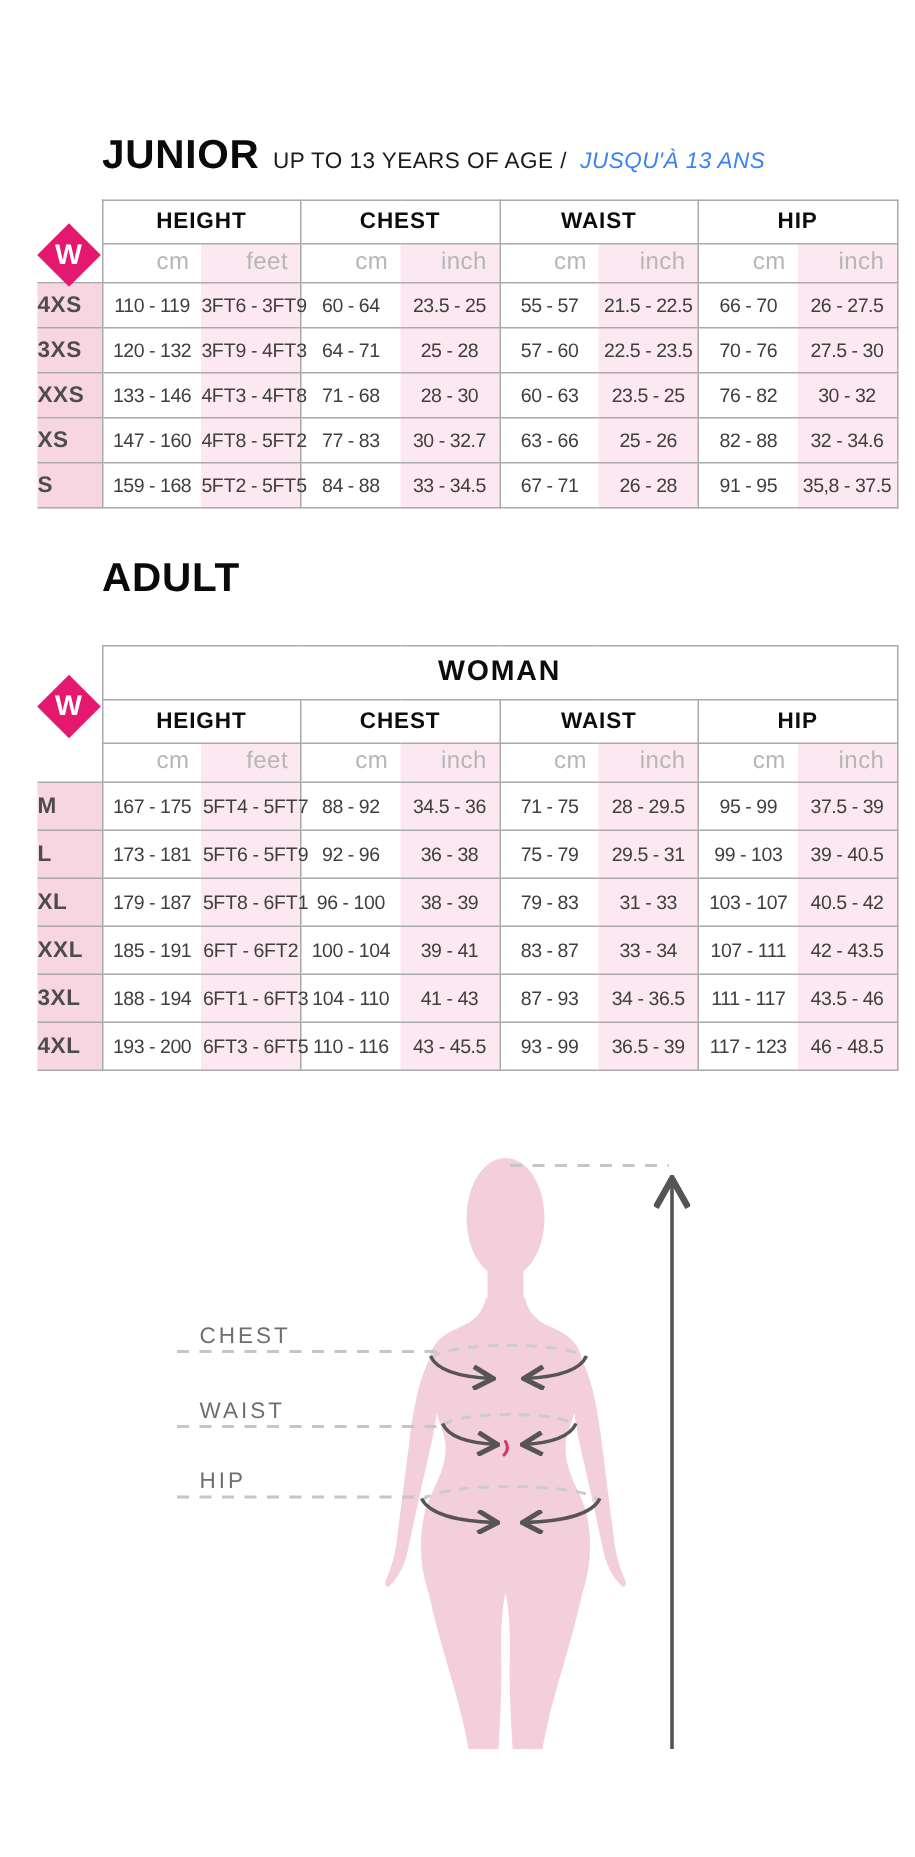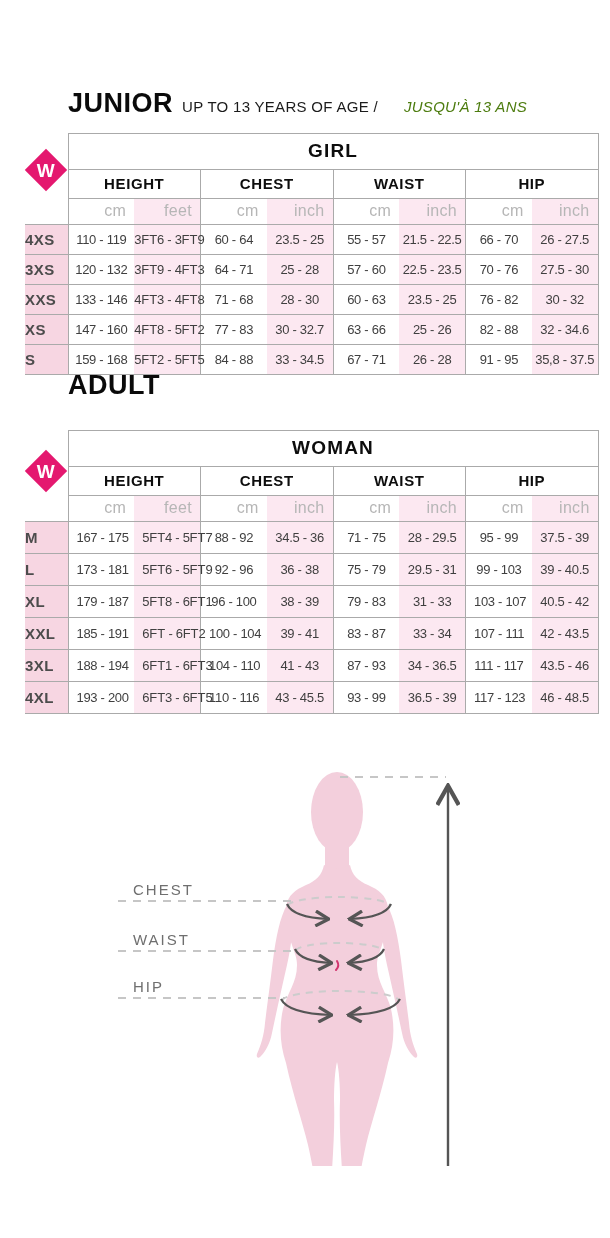--- a/index.html
+++ b/index.html
@@ -16,21 +16,21 @@
     --dash:#c6c6c6;
   }
   html,body{margin:0;padding:0;background:#fff;}
   .page{
     position:relative;width:610px;height:1166px;background:#fff;overflow:hidden;
     font-family:"Liberation Sans",sans-serif;color:var(--ink);
   }
   .sec-title{position:absolute;left:68px;display:flex;align-items:baseline;gap:9px;white-space:nowrap;}
   .sec-title .big{font-size:27px;font-weight:800;letter-spacing:.5px;color:#0a0a0a;}
   .sec-title .sub{font-size:15px;color:#1b1b1b;letter-spacing:.3px;}
-  .sec-title .sub-italic{font-size:15px;color:#4d7c0f;font-style:italic;letter-spacing:.3px;margin-left:17px;}
+  .sec-title .sub-italic{font-size:15px;color:#3b82f6;font-style:italic;letter-spacing:.3px;}
   #junior-title{top:88px;}
   #adult-title{top:370px;}
 
   .table-wrap{position:absolute;left:25px;width:573px;}
   #junior-table-wrap{top:133px;}
   #adult-table-wrap{top:430px;}
 
   .w-badge{
     position:absolute;left:6px;width:30px;height:30px;background:var(--magenta);
     transform:rotate(45deg);display:flex;align-items:center;justify-content:center;
@@ -52,21 +52,21 @@
   td.unit.last{border-right:1px solid var(--border);}
   th.size-cell{
     background:var(--sizecol);border:1px solid var(--border);border-left:none;
     font-size:15px;font-weight:700;color:#4c4c4c;letter-spacing:.4px;text-align:left;
   }
   td.val{
     border-top:1px solid var(--border);border-bottom:1px solid var(--border);
     font-size:13px;color:var(--val);text-align:center;white-space:nowrap;letter-spacing:-.3px;
     padding:7px 0;
   }
-  #adult-table-wrap td.val{padding:8px 8px;}
+  #adult-table-wrap td.val{padding:8px 1px;}
   td.val.first{border-left:1px solid var(--border);text-align:center;}
   td.val.band{background:var(--band);border-right:1px solid var(--border);}
   .ft{font-size:13px;letter-spacing:0;}
 
   #diagram{position:absolute;left:0;top:755px;}
   .diag-label{font-size:15px;letter-spacing:2px;fill:var(--glabel);font-family:"Liberation Sans",sans-serif;}
 </style>
 </head>
 <body>
 
@@ -88,24 +88,20 @@
           <col class="col-data">
           <col class="col-data">
           <col class="col-data">
           <col class="col-data">
         <col class="col-data">
           <col class="col-data">
           <col class="col-data">
           <col class="col-data">
       </colgroup>
       <thead>
-        <tr>
-          <th class="blank"></th>
-          <th class="girl-cell" colspan="8">GIRL</th>
-        </tr>
         <tr>
           <th class="blank"></th>
           <th class="col-head" colspan="2">HEIGHT</th>
           <th class="col-head" colspan="2">CHEST</th>
           <th class="col-head" colspan="2">WAIST</th>
           <th class="col-head" colspan="2">HIP</th>
         </tr>
         <tr>
           <th class="blank"></th>
           <td class="unit first">cm</td>

